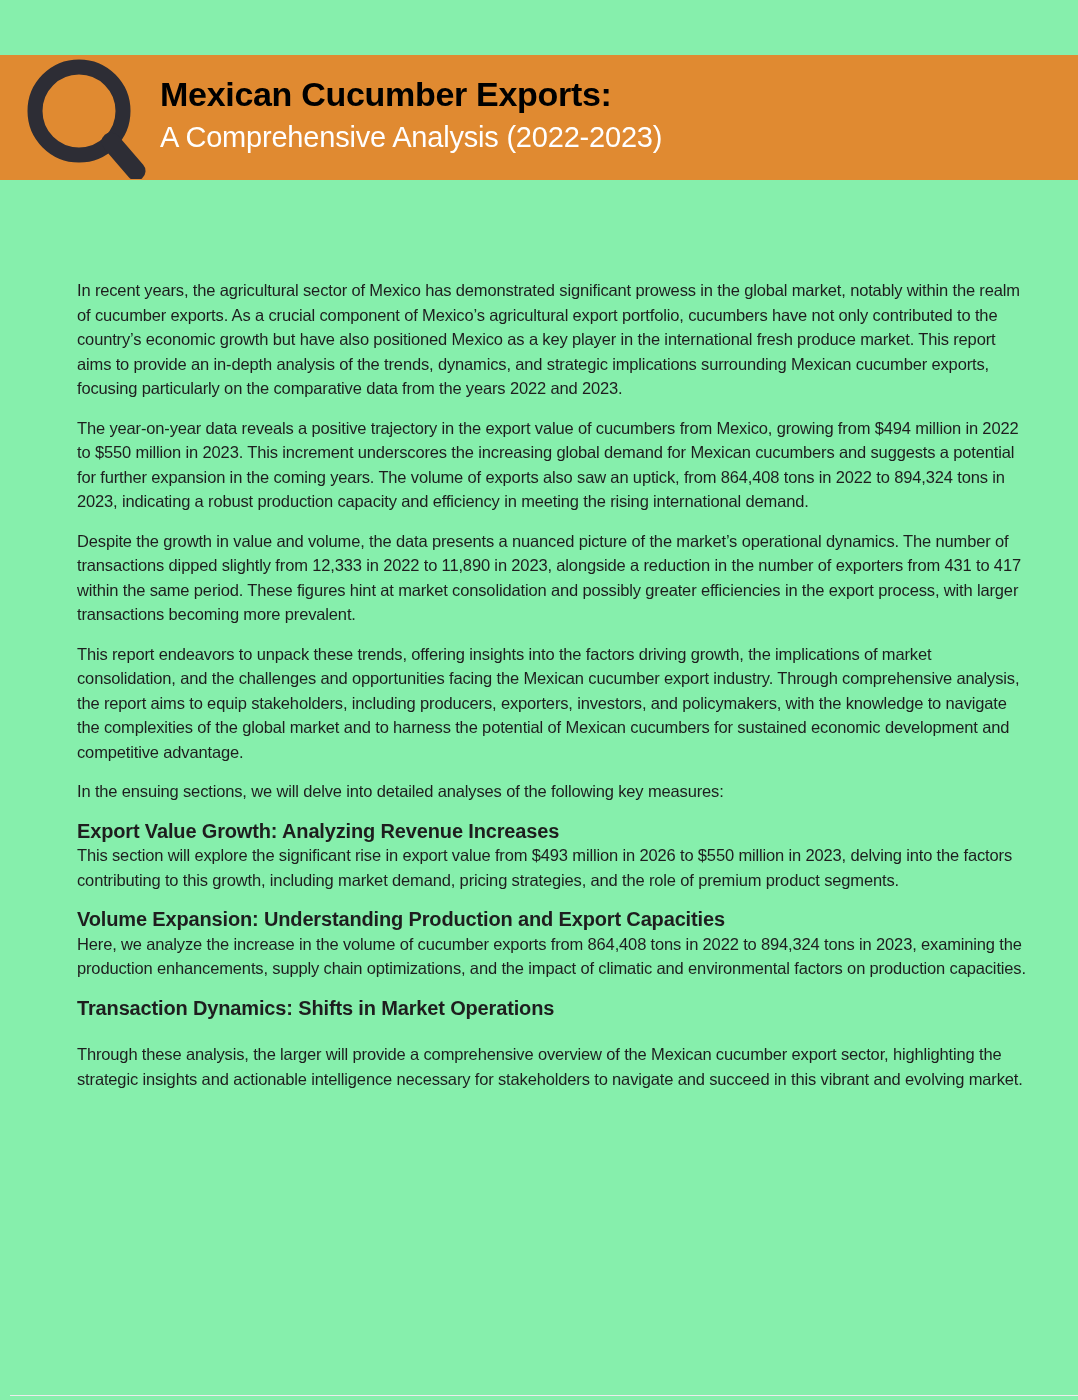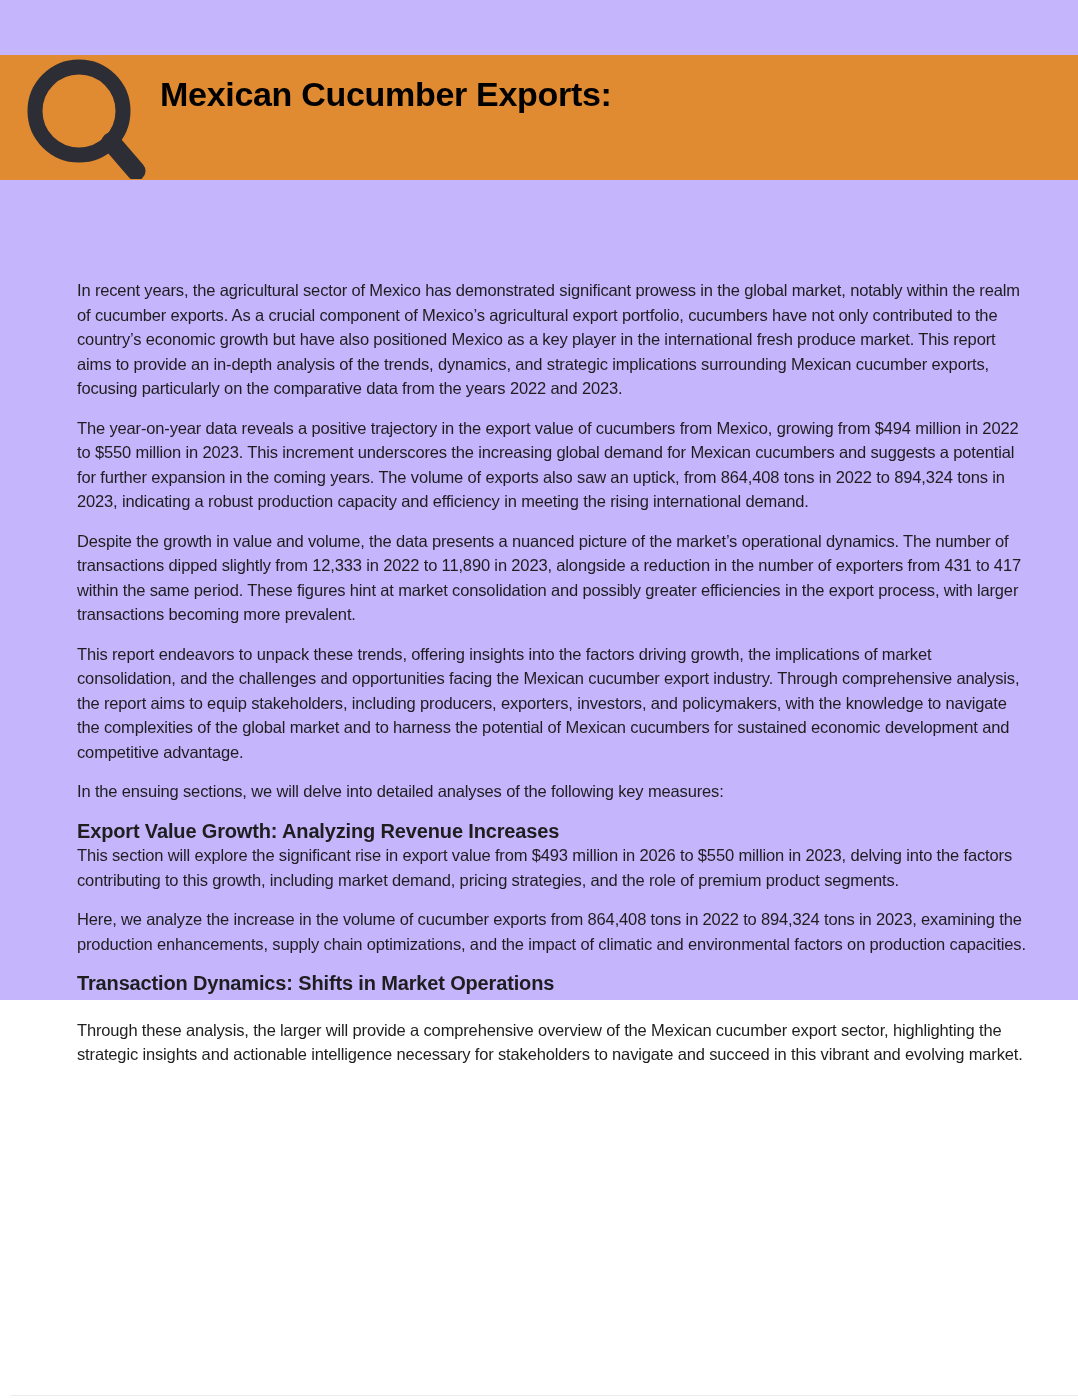--- a/index.html
+++ b/index.html
@@ -3,21 +3,21 @@
 <meta charset="utf-8">
 <style>
   * { box-sizing: border-box; }
   html, body {
     margin: 0; padding: 0;
     width: 1078px; height: 1400px;
     background: #ffffff;
     font-family: "Liberation Sans", sans-serif;
     overflow: hidden;
   }
-  .page { position: relative; width: 1078px; height: 1000px; background: #c4b5fd; }
+  .page { position: relative; width: 1078px; height: 1400px; background: #86efac; }
 
   
   .banner {
     position: absolute; top: 55px; left: 0; width: 1078px; height: 125px;
     background: var(--banner, #E08A31);
   }
   .logo {
     position: absolute; left: 24px; top: 2px; width: 124px; height: 122px;
     display: block;
   }
@@ -63,36 +63,38 @@
 
   <header class="banner">
     <span class="logo">
       <svg width="124" height="122" viewBox="0 0 124 122" xmlns="http://www.w3.org/2000/svg">
         <circle cx="55" cy="54" r="44" fill="none" stroke="#2D2D35" stroke-width="15"></circle>
         <line x1="87" y1="85" x2="112" y2="114" stroke="#2D2D35" stroke-width="19" stroke-linecap="round"></line>
       </svg>
     </span>
     <div class="titles">
       <div class="title">Mexican Cucumber Exports:</div>
+      <div class="subtitle">A Comprehensive Analysis (2022-2023)</div>
     </div>
   </header>
 
   <main class="body">
     <p>In recent years, the agricultural sector of Mexico has demonstrated significant prowess in the global market, notably within the realm of cucumber exports. As a crucial component of Mexico’s agricultural export portfolio, cucumbers have not only contributed to the country’s economic growth but have also positioned Mexico as a key player in the international fresh produce market. This report aims to provide an in-depth analysis of the trends, dynamics, and strategic implications surrounding Mexican cucumber exports, focusing particularly on the comparative data from the years 2022 and 2023.</p>
     <p>The year-on-year data reveals a positive trajectory in the export value of cucumbers from Mexico, growing from $494 million in 2022 to $550 million in 2023. This increment underscores the increasing global demand for Mexican cucumbers and suggests a potential for further expansion in the coming years. The volume of exports also saw an uptick, from 864,408 tons in 2022 to 894,324 tons in 2023, indicating a robust production capacity and efficiency in meeting the rising international demand.</p>
     <p>Despite the growth in value and volume, the data presents a nuanced picture of the market’s operational dynamics. The number of transactions dipped slightly from 12,333 in 2022 to 11,890 in 2023, alongside a reduction in the number of exporters from 431 to 417 within the same period. These figures hint at market consolidation and possibly greater efficiencies in the export process, with larger transactions becoming more prevalent.</p>
     <p>This report endeavors to unpack these trends, offering insights into the factors driving growth, the implications of market consolidation, and the challenges and opportunities facing the Mexican cucumber export industry. Through comprehensive analysis, the report aims to equip stakeholders, including producers, exporters, investors, and policymakers, with the knowledge to navigate the complexities of the global market and to harness the potential of Mexican cucumbers for sustained economic development and competitive advantage.</p>
     <p>In the ensuing sections, we will delve into detailed analyses of the following key measures:</p>
 
     <section>
       <h3>Export Value Growth: Analyzing Revenue Increases</h3>
       <p>This section will explore the significant rise in export value from $493 million in 2026 to $550 million in 2023, delving into the factors contributing to this growth, including market demand, pricing strategies, and the role of premium product segments.</p>
     </section>
 
     <section>
+      <h3>Volume Expansion: Understanding Production and Export Capacities</h3>
       <p>Here, we analyze the increase in the volume of cucumber exports from 864,408 tons in 2022 to 894,324 tons in 2023, examining the production enhancements, supply chain optimizations, and the impact of climatic and environmental factors on production capacities.</p>
     </section>
 
     <section>
       <h3>Transaction Dynamics: Shifts in Market Operations</h3>
     </section>
 
     <p class="closing">Through these analysis, the larger will provide a comprehensive overview of the Mexican cucumber export sector, highlighting the strategic insights and actionable intelligence necessary for stakeholders to navigate and succeed in this vibrant and evolving market.</p>
   </main>
 

